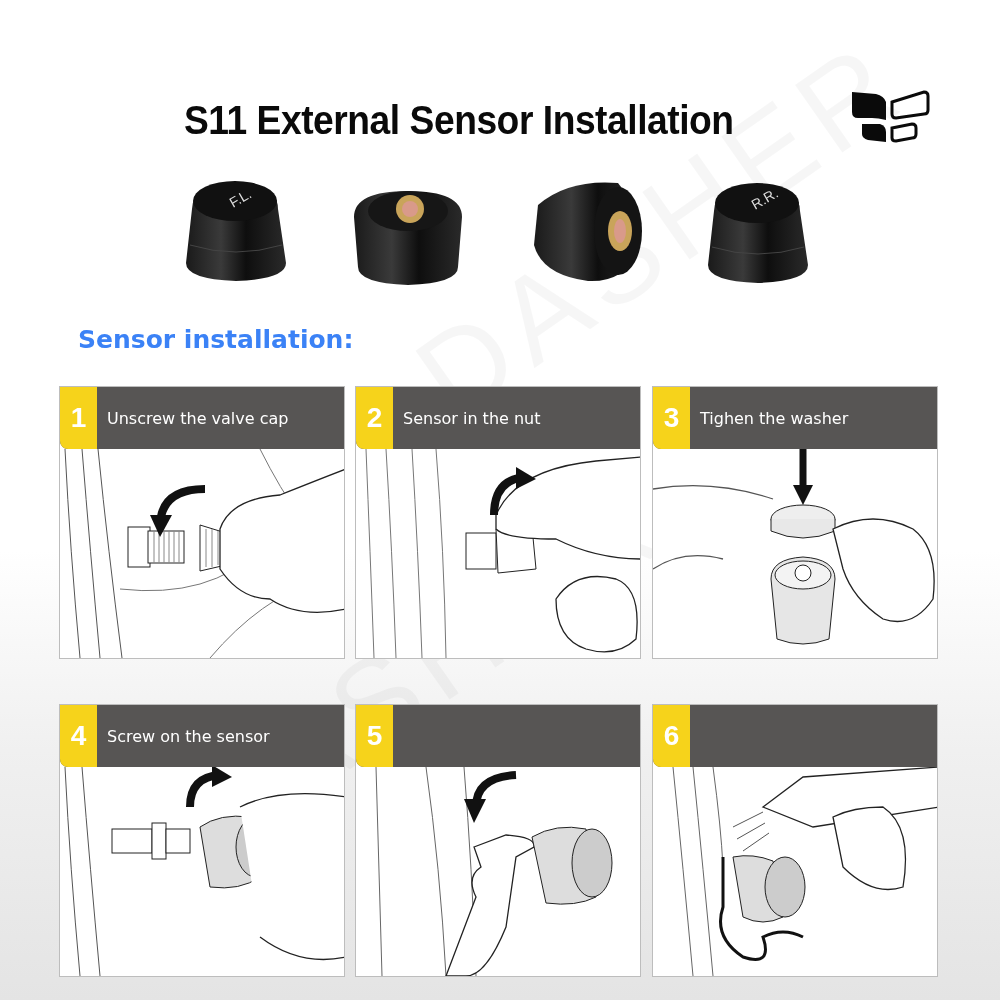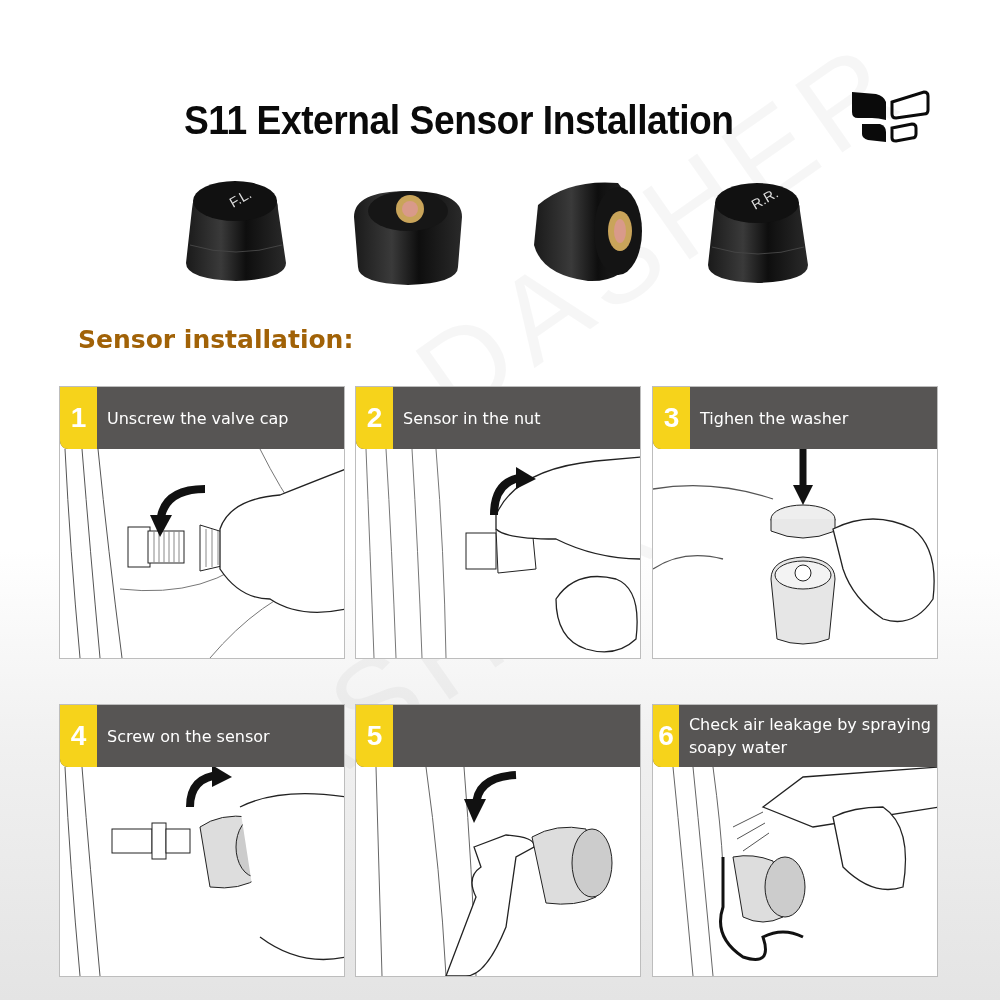--- a/index.html
+++ b/index.html
@@ -20,21 +20,21 @@
     pointer-events:none;
   }
   .watermark2 {
     position:absolute; left:140px; top:600px; font-size:120px; color:rgba(0,0,0,0.035);
     font-family:"Liberation Sans", sans-serif; transform: rotate(-35deg); letter-spacing:10px;
     pointer-events:none;
   }
   .sensors { position:absolute; top:175px; left:0; width:1000px; height:120px; }
   .sensor { position:absolute; }
   .subtitle {
-    position:absolute; left:78px; top:325px; font-size:25px; font-weight:bold; color:#a16207;
+    position:absolute; left:78px; top:325px; font-size:25px; font-weight:bold; color:#3b82f6;
   }
   .card {
     position:absolute; width:286px; background:#fff; border:1px solid #bdbdbd; box-sizing:border-box;
   }
   .card-head {
     position:relative; height:62px; background:#575554; border-radius:0 0 0 8px; display:flex; align-items:center;
   }
   .num {
     width:37px; height:62px; background:#f6d31b; border-radius:0 0 0 8px; color:#fff; font-weight:bold;
     font-size:28px; display:flex; align-items:center; justify-content:center;
@@ -189,21 +189,20 @@
       <ellipse cx="236" cy="96" rx="20" ry="34" fill="#ccc"></ellipse>
       <path d="M120 40 Q120 10 160 8" stroke="#111" stroke-width="8"></path>
       <path d="M108 32 L118 56 L130 32 Z" fill="#111" stroke="none"></path>
     </svg>
   </div>
 </div>
 
 <div class="card" style="left:652px;top:704px">
   <div class="card-head">
     <div class="num">6</div>
-    <div class="label">Check air leakage by spraying soapy water</div>
   </div>
   <div class="card-img">
     <svg width="286" height="209" fill="none" stroke="#222" stroke-width="1">
       <path d="M20 0 Q30 100 40 209 M40 0 Q50 100 60 209 M60 0 Q68 60 70 100" stroke="#666"></path>
       <path d="M110 40 L150 10 L286 0 L286 40 L160 60 Z" fill="#fff" stroke-width="1.3"></path>
       <path d="M180 50 Q200 40 230 40 Q260 60 250 120 Q220 130 190 100 Z" fill="#fff" stroke-width="1.3"></path>
       <path d="M70 90 L70 140 Q60 170 90 190 Q120 200 110 170 Q130 160 150 170" stroke="#111" stroke-width="3"></path>
       <path d="M80 90 Q100 86 120 94 L130 150 Q110 160 90 150 Z" fill="#ddd"></path>
       <ellipse cx="132" cy="120" rx="20" ry="30" fill="#ccc"></ellipse>
       <path d="M80 60 L110 45 M84 72 L112 56 M90 84 L116 66" stroke="#555"></path>

